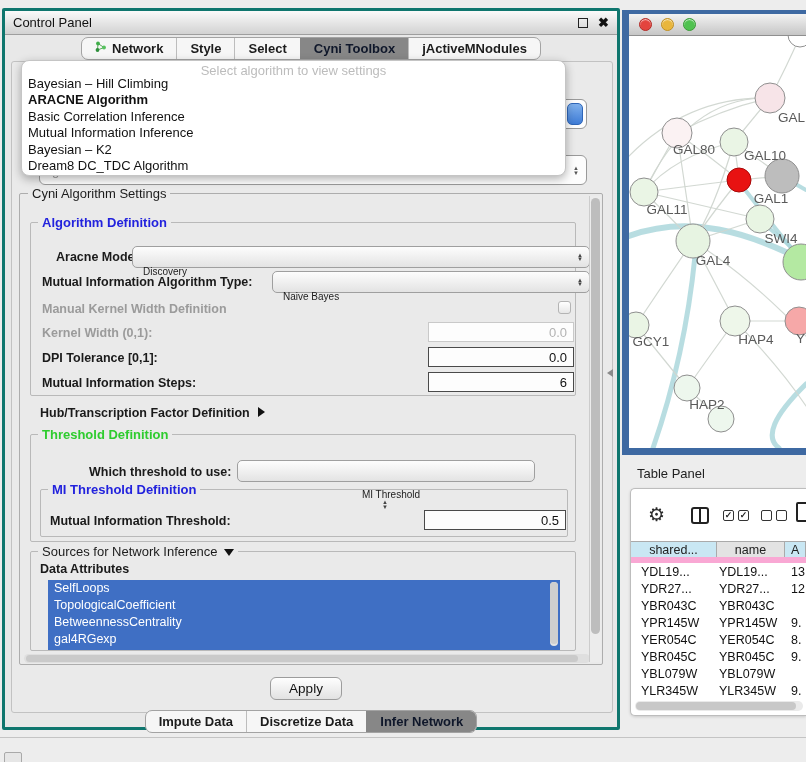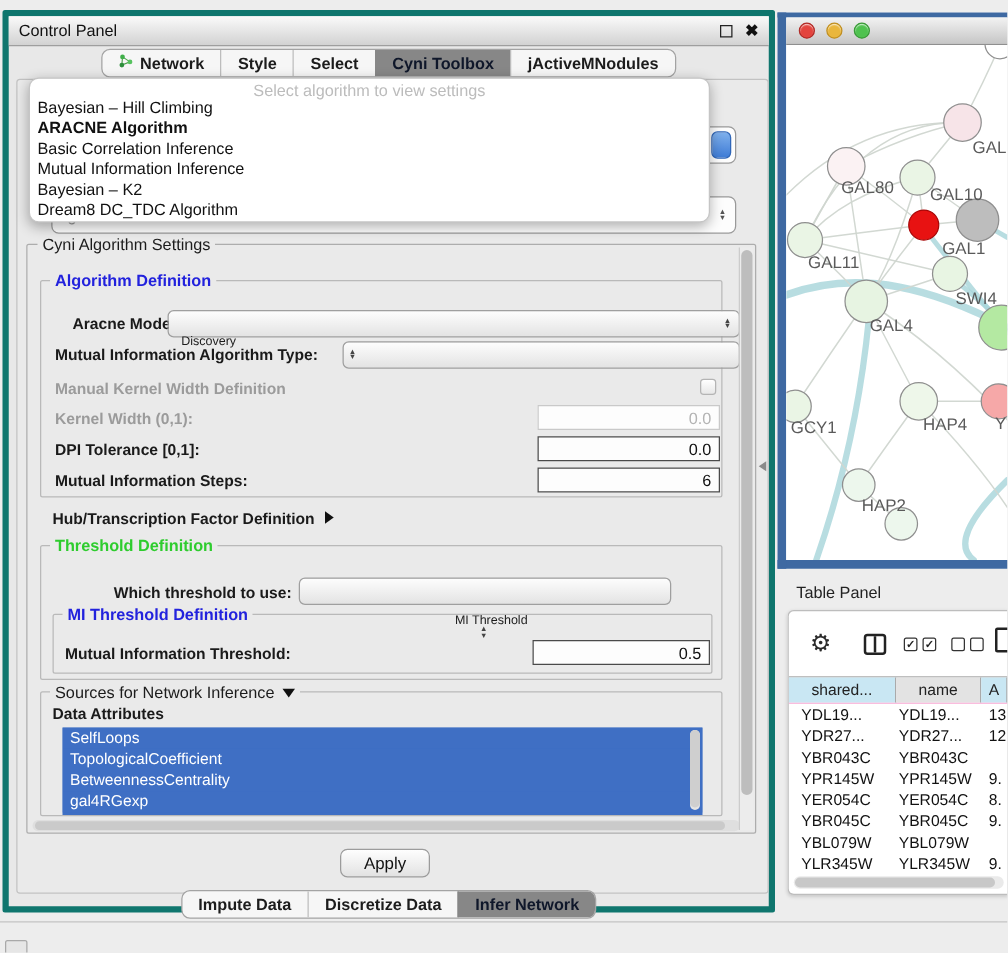--- a/index.html
+++ b/index.html
@@ -2,21 +2,21 @@
 <html><head>
 <meta charset="utf-8">
 <style>
   * { margin:0; padding:0; box-sizing:border-box; }
   html,body { width:806px; height:762px; overflow:hidden; background:#ededed;
               font-family:"Liberation Sans", sans-serif; }
   #root { position:relative; width:806px; height:762px; }
 
   
   #control-window { position:absolute; left:2px; top:8px; width:618px; height:722px;
-    background:#e8e8e8; border:5px solid #0f766e; border-radius:2px; }
+    background:#e8e8e8; border:3px solid #0f766e; border-radius:2px; }
   .cp-titlebar { position:absolute; left:0; top:0; right:0; height:24px;
     background:linear-gradient(#fafafa,#d2d2d2); border-bottom:1px solid #9e9e9e;
     display:flex; align-items:center; padding:0 8px; }
   .cp-title { font-size:13px; color:#111; }
   .cp-titlebar .spacer { flex:1; }
   .float-icon { width:10px; height:10px; border:1.5px solid #222; margin-right:10px; }
   .close-icon { font-size:13px; font-weight:bold; color:#111; line-height:10px; }
 
   
   .tab-group { position:absolute; top:26px; left:0; right:0; display:flex; justify-content:center; }
@@ -126,21 +126,21 @@
   #split-ico { left:60px; top:18px; width:18px; height:17px; border:2px solid #222; border-radius:3px; }
   #split-ico::after { content:""; position:absolute; left:6px; top:0; width:2px; height:13px; background:#222; }
   .cb-pair { display:flex; gap:4px; }
   #checks-ico { left:92px; top:21px; }
   #unchecks-ico { left:130px; top:21px; }
   .mini-cb { width:11px; height:11px; border:1.5px solid #333; border-radius:2px; font-size:9px;
     line-height:9px; text-align:center; color:#222; font-weight:bold; }
   #doc-ico { left:165px; top:13px; width:16px; height:20px; border:2px solid #222; border-radius:2px; background:#fff; }
 
   #tbl-header { position:absolute; left:0; top:52px; right:0; height:22px; display:flex;
-    border-top:1px solid #aaa; border-bottom:1px solid #f9a8d4; }
+    border-top:1px solid #aaa; border-bottom:6px solid #f9a8d4; }
   .hcell { font-size:12.5px; color:#222; display:flex; align-items:center; justify-content:center;
     border-right:1px solid #aaa; overflow:hidden; white-space:nowrap; }
   .hcell.blue { background:#c9e7f3; }
   .hcell.gray { background:#e3e3e3; }
   .hc0 { width:86px; } .hc1 { width:68px; } .hc2 { flex:1; justify-content:flex-start; padding-left:6px; }
 
   #tbl-rows { position:absolute; left:0; top:75px; right:0; height:140px; overflow:hidden; }
   .trow { display:flex; height:17px; line-height:17px; font-size:12.5px; color:#111; }
   .tc { overflow:hidden; white-space:nowrap; }
   .tc.c0 { width:86px; padding-left:10px; }
@@ -225,20 +225,21 @@
       <span class="grp-title t-blue" style="left:18px; top:21px;">Algorithm Definition</span>
 
       <span class="lbl" style="left:36px; top:56px;">Aracne Mode:</span>
       <div class="mac-combo" style="left:112px; top:52px; width:458px;">
         <span class="ctext">Discovery</span>
         <span class="arrows">▲<br>▼</span>
       </div>
 
       <span class="lbl" style="left:22px; top:81px;">Mutual Information Algorithm Type:</span>
       <div class="mac-combo" style="left:252px; top:77px; width:318px;">
+        <span class="ctext">Naive Bayes</span>
         <span class="arrows">▲<br>▼</span>
       </div>
 
       <span class="lbl dis" style="left:22px; top:108px;">Manual Kernel Width Definition</span>
       <span class="chk" style="left:538px; top:107px;"></span>
 
       <span class="lbl dis" style="left:22px; top:132px;">Kernel Width (0,1):</span>
       <div class="num-input off" style="left:408px; top:128px; width:146px;">0.0</div>
 
       <span class="lbl" style="left:22px; top:157px;">DPI Tolerance [0,1]:</span>

